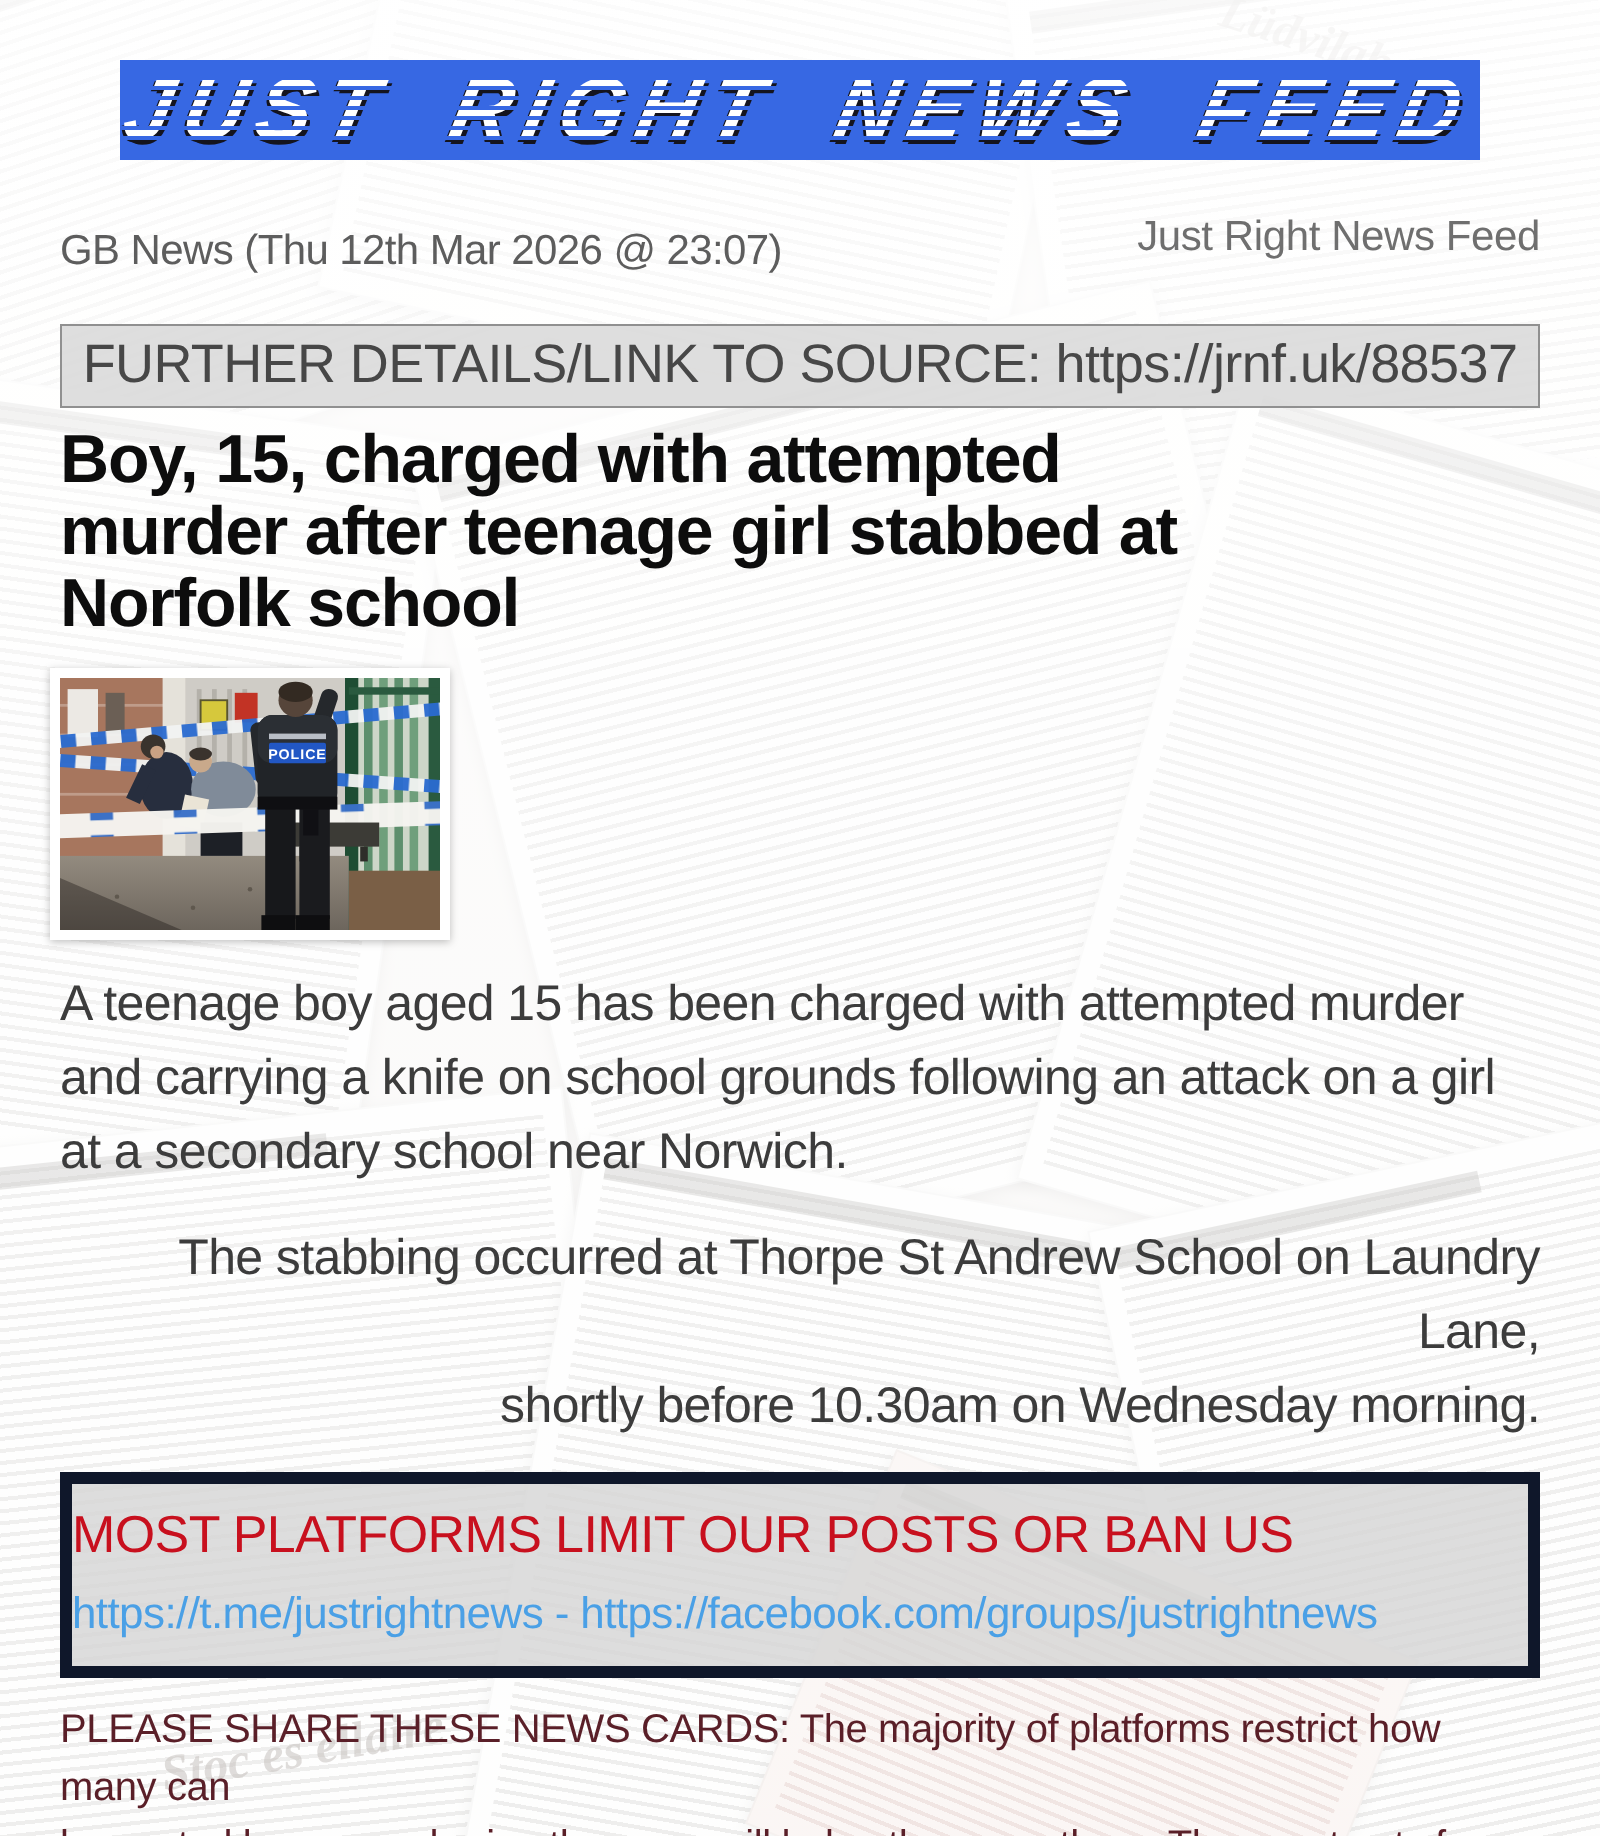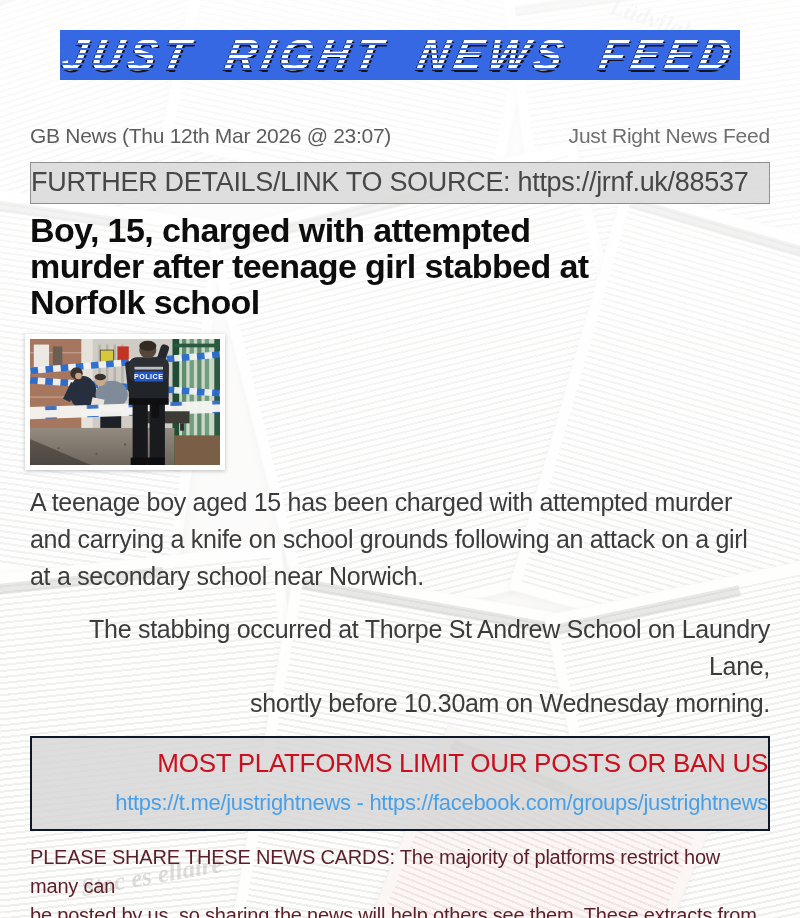--- a/index.html
+++ b/index.html
@@ -58,53 +58,53 @@
     transform:skewX(-12deg) scaleY(1.05);
     color:#ffffff;white-space:nowrap;
     text-shadow:2px 2px 0 #14141e, -1px 1px 0 #14141e;
   }
   .banner::after{
     content:"";position:absolute;inset:0;z-index:2;pointer-events:none;
     background:repeating-linear-gradient(180deg, rgba(0,0,0,0) 0 3px, #3768e3 3px 5px);
   }
   .meta-row{
     margin:10px 30px 0;height:58px;
-    display:flex;justify-content:space-between;align-items:flex-end;
+    display:flex;justify-content:space-between;align-items:center;
   }
   .source-line{
     margin-top:14px;font-size:21px;color:#5d5d5d;letter-spacing:-0.3px;
   }
   .brand{text-align:right;}
   .brand-name{font-size:21px;color:#6f6f6f;letter-spacing:-0.2px;}
   .brand-url{font-size:20px;color:#787878;letter-spacing:6px;margin-top:6px;}
   .source-box{
     margin:14px 30px 0;border:1px solid #909090;
     background:rgba(216,216,216,0.85);
-    padding:3px 0 4px;
+    text-align:center;padding:3px 0 4px;
     font-size:27px;color:#474747;letter-spacing:-0.3px;line-height:33px;
   }
   .headline{
     margin:8px 30px 14px;font-size:34px;line-height:36px;font-weight:bold;
     color:#0d0d0d;letter-spacing:-0.6px;white-space:pre-line;
   }
   .photo{
     margin:8px 0 0 25px;width:190px;height:126px;
     border:5px solid #ffffff;box-shadow:0 1px 4px rgba(0,0,0,0.25);
     background:#dfdbd5;
   }
   .photo svg{display:block;width:100%;height:100%;}
   .para{
     margin:14px 30px 0;font-size:25px;line-height:37px;
     color:#3c3c3c;letter-spacing:-0.3px;white-space:pre-line;
   }
   .para.second{margin-top:16px;text-align:right;}
   .promo-box{
-    margin:14px 30px 0;border:2px solid #0f172a;
+    margin:14px 30px 0;border:6px solid #0f172a;
     background:rgba(214,214,214,0.82);
-    text-align:right;padding:9px 0 11px;
+    text-align:left;padding:9px 0 11px;
   }
   .promo-warning{
     font-size:26px;color:#c8101e;letter-spacing:-0.3px;line-height:32px;
   }
   .promo-links{
     margin-top:9px;font-size:22px;color:#4aa0e6;letter-spacing:-0.3px;line-height:30px;
     cursor:pointer;
   }
   .footer-note{
     margin:12px 30px 0;font-size:20px;line-height:29px;

